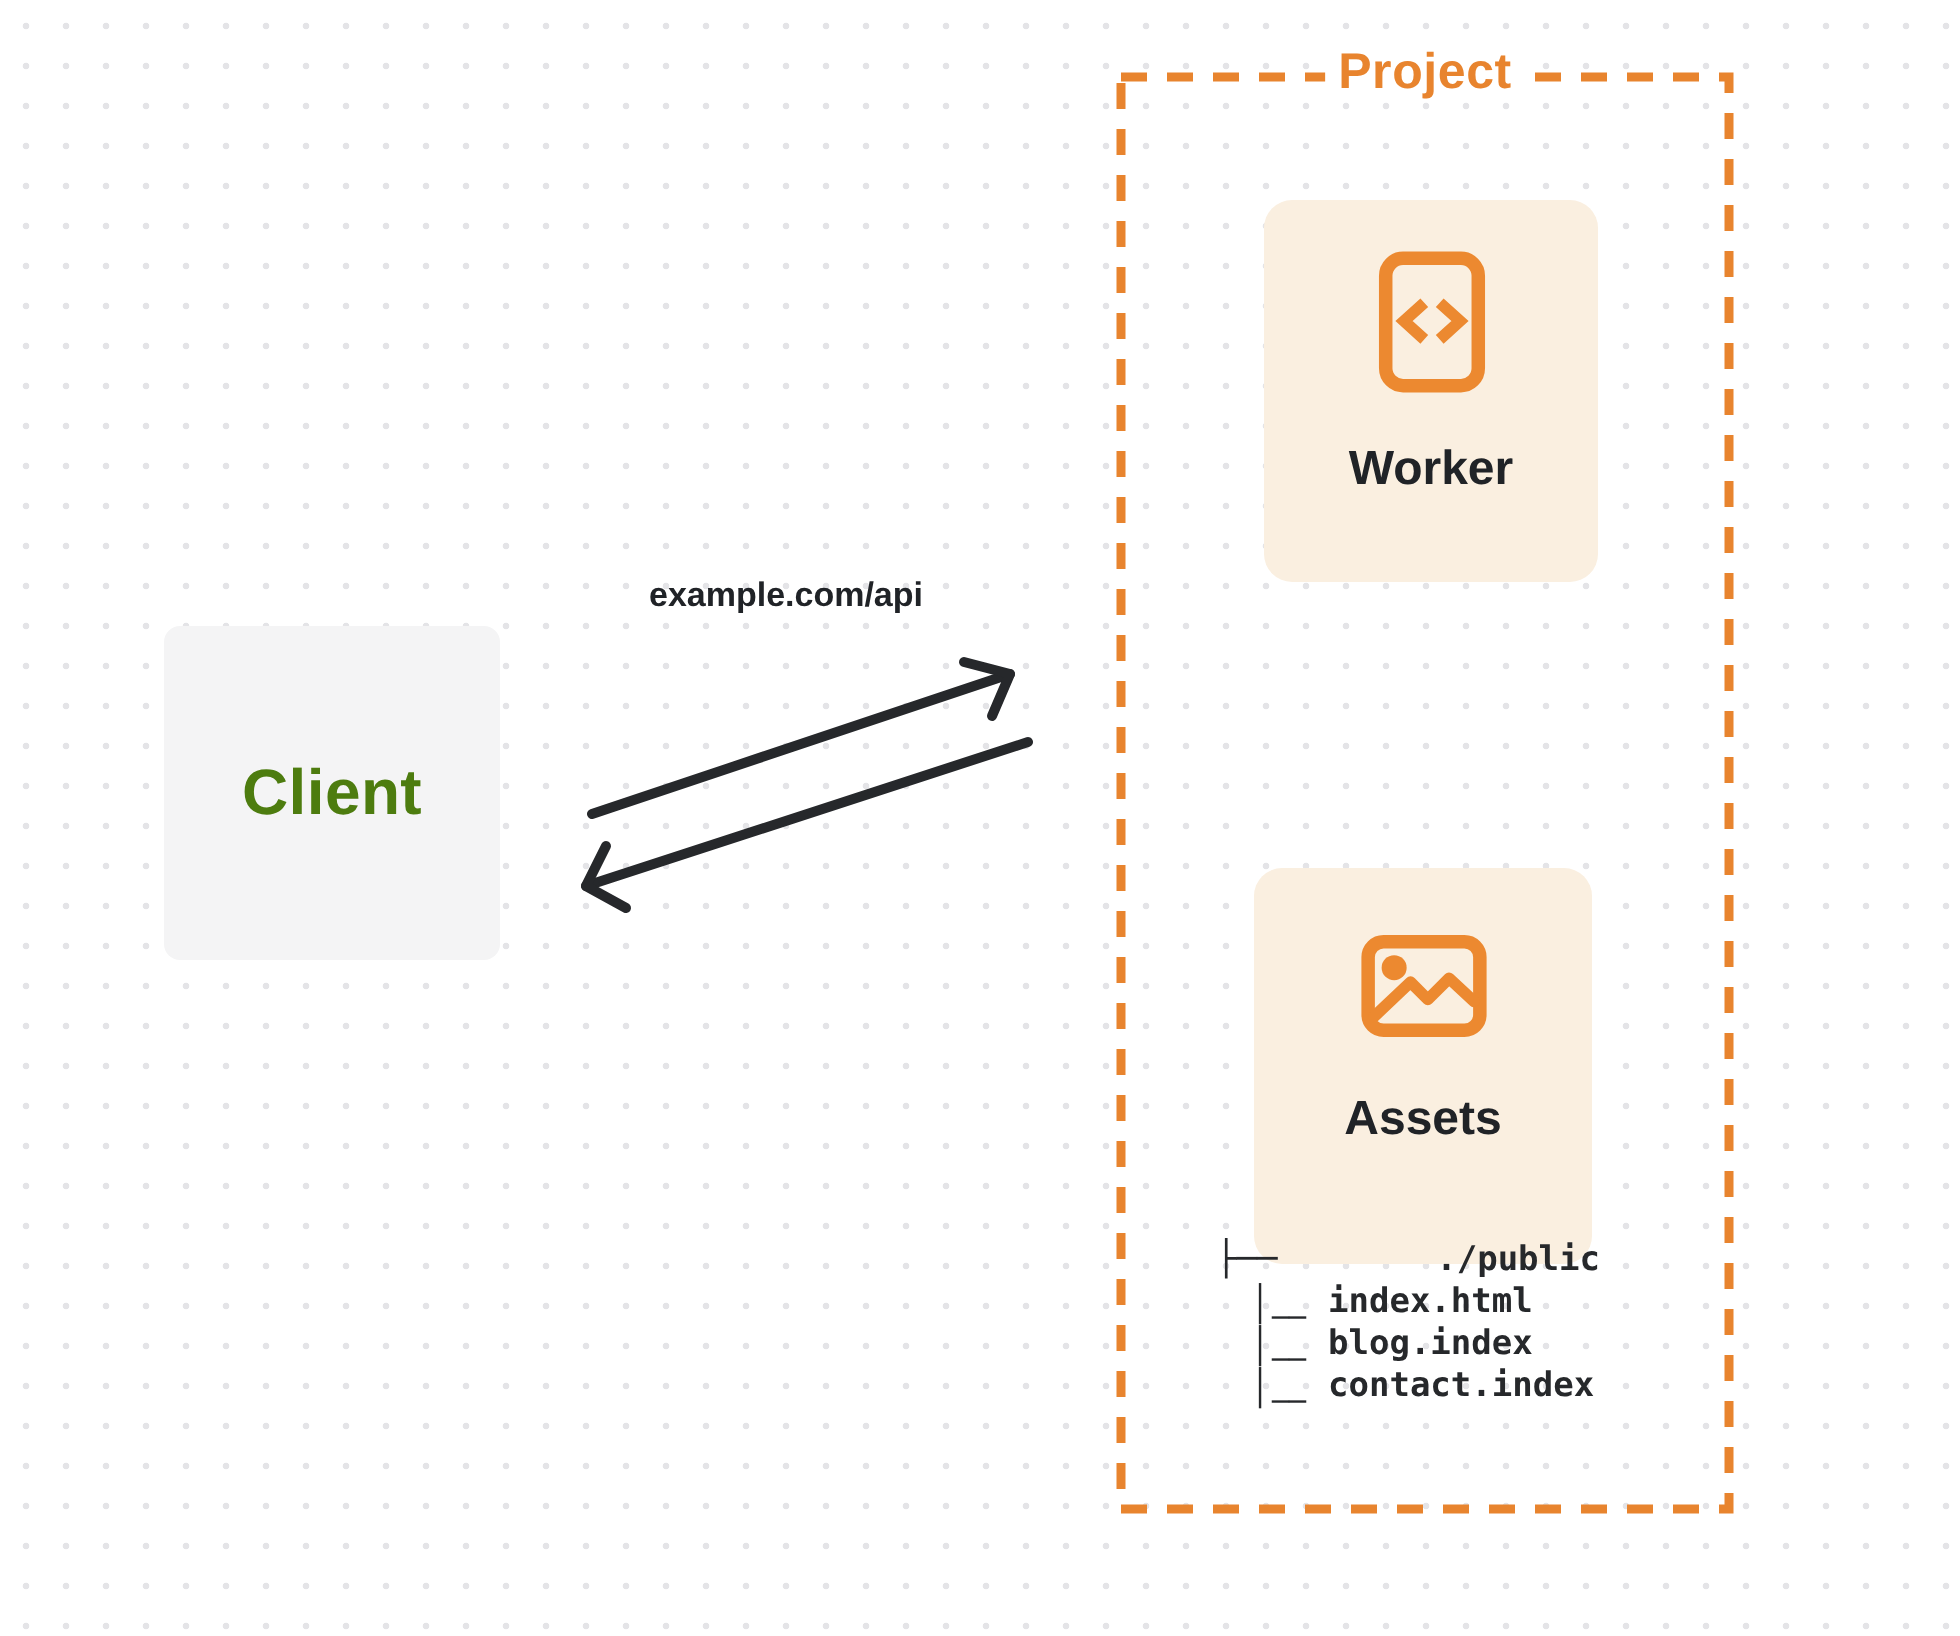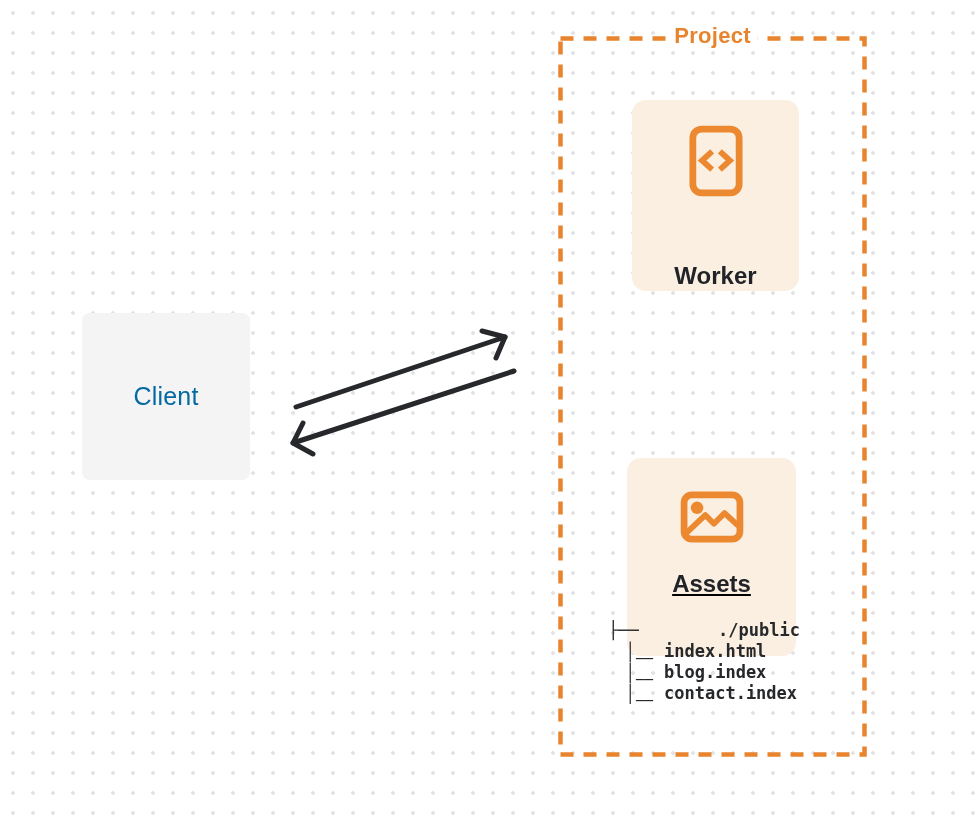--- a/index.html
+++ b/index.html
@@ -18,21 +18,21 @@
   
   .client-box {
     position: absolute;
     left: 82px; top: 313px;
     width: 168px; height: 167px;
     background: #f4f4f5;
     border-radius: 8px;
     display: flex; align-items: center; justify-content: center;
   }
   .client-label {
-    font-size: 25px; font-weight: 400; color: #0369a1; letter-spacing: 0.2px;
+    font-size: 32px; font-weight: 700; color: #4d7c0f; letter-spacing: 0.2px;
   }
 
   
   .api-label {
     position: absolute;
     left: 280px; top: 288px; width: 226px;
     text-align: center;
     font-size: 17px; font-weight: 700; color: #202327;
   }
 
@@ -54,34 +54,34 @@
     fill: none; stroke: #e8842e; stroke-width: 4.5;
     stroke-dasharray: 13 10;
   }
   .project-label {
     position: absolute;
     left: 50%; top: -14px;
     transform: translateX(-50%);
     height: 28px; line-height: 28px;
     padding: 0 7px;
     background: #ffffff;
-    font-size: 22px; font-weight: 700; color: #e8842e;
+    font-size: 25px; font-weight: 700; color: #e8842e;
     letter-spacing: 0.3px;
     white-space: nowrap;
   }
 
   
   .card {
     position: absolute;
     background: #faefe0;
     border-radius: 14px;
     display: flex; flex-direction: column; align-items: center;
   }
-  .worker-card { left: 74px; top: 64px; width: 167px; height: 166px; padding-top: 25px; justify-content: space-between; }
-  .assets-card { left: 69px; top: 422px; width: 169px; height: 165px; padding-top: 33px; text-decoration: underline; }
+  .worker-card { left: 74px; top: 64px; width: 167px; height: 166px; padding-top: 25px; }
+  .assets-card { left: 69px; top: 398px; width: 169px; height: 165px; padding-top: 33px; }
   .card svg { flex: none; }
   .card svg .stroke {
     fill: none; stroke: #ec8930; stroke-width: 7;
     stroke-linecap: round; stroke-linejoin: round;
   }
   .card svg .chev {
     fill: none; stroke: #ec8930; stroke-width: 6;
     stroke-linecap: butt; stroke-linejoin: miter;
   }
   .card svg .dot { fill: #ec8930; }
@@ -113,20 +113,21 @@
 </style>
 </head>
 <body>
 
 <div class="canvas">
 
   <div class="client-box">
     <span class="client-label">Client</span>
   </div>
 
+  <div class="api-label">example.com/api</div>
 
   <svg class="arrows" width="260" height="150" viewBox="0 0 260 150">
     <path d="M26,92 L235,22"></path>
     <path d="M212,16 L235,22 L226,43"></path>
     <path d="M244,56 L23,128"></path>
     <path d="M33,108 L23,128 L43,139"></path>
   </svg>
 
   <div class="project-frame">
     <svg class="dashes" width="309" height="721">

